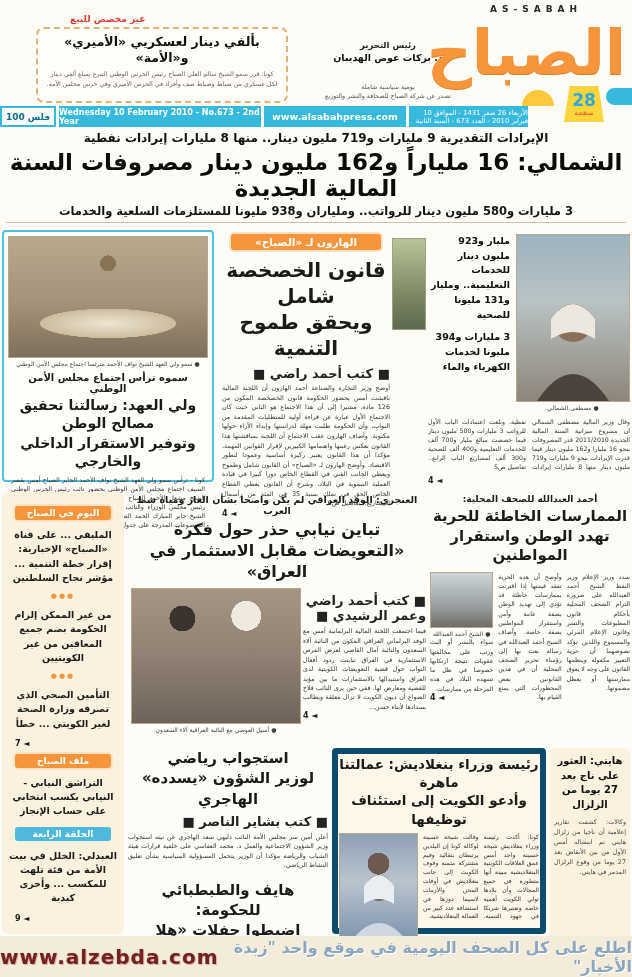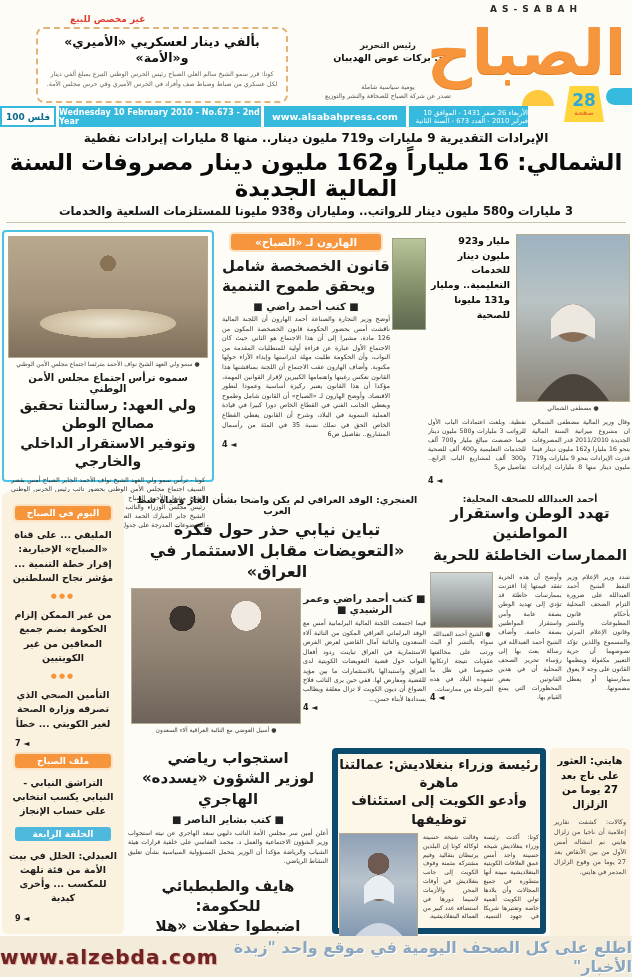--- a/index.html
+++ b/index.html
@@ -61,22 +61,22 @@
       linear-gradient(180deg,#b8a98e 0%,#a4927a 55%,#7d6f5b 100%); }
   .cp-kicker { font-size:10px; font-weight:bold; text-align:center; margin-top:4px; }
   .cp-headline { font-size:14px; font-weight:bold; text-align:center; line-height:1.3; margin-top:2px; }
   .cp-body { font-size:6.3px; color:#333; text-align:justify; line-height:1.45; margin-top:4px; padding:0 3px;}
 
   .priv-col { position:absolute; left:222px; top:234px; width:168px; }
   .pill { background:#f6953c; color:#fff; font-weight:bold; font-size:10.5px;
           text-align:center; border-radius:3px; padding:2px 6px; width:150px; margin:0 auto;
           box-shadow:0 0 0 2px #fbe2c4; }
   .pill-blue { background:#4fb8dd; box-shadow:none; }
-  .priv-headline { font-size:15px; font-weight:bold; text-align:left; line-height:1.3; margin-top:7px;}
-  .byline { font-size:10px; font-weight:bold; text-align:center; color:#222; margin:5px 0 3px; }
+  .priv-headline { font-size:20px; font-weight:bold; text-align:center; line-height:1.3; margin-top:7px;}
+  .byline { font-size:13px; font-weight:bold; text-align:right; color:#222; margin:5px 0 3px; }
   .priv-body { font-size:6.4px; color:#333; text-align:justify; line-height:1.5; }
   .money-photo { position:absolute; left:392px; top:238px; width:34px; height:92px;
                  background:linear-gradient(180deg,#b9c49a,#7e8a64 60%,#5d6850); border:1px solid #9aa37f;}
 
   .lead-cont { position:absolute; left:428px; top:234px; width:202px; }
   .lead-row { display:flex; gap:6px; }
   .highlights { width:82px; font-size:9.5px; font-weight:bold; line-height:1.55; text-align:right; color:#0d0d0d;}
   .hl2 { margin-top:8px; }
   .shamali-col { width:114px; }
   .shamali-photo { height:168px; background:linear-gradient(180deg,#9db3c0 0%,#b9c3c4 40%,#8d8579 100%); }
@@ -214,20 +214,21 @@
           <svg width="100" height="120" viewBox="0 0 100 120">
             <path d="M14 120 Q50 66 86 120 Z" fill="#4a443c"></path>
             <circle cx="50" cy="42" r="19" fill="#8a6f58"></circle>
             <path d="M28 38 Q50 8 72 38 L72 58 Q50 44 28 58 Z" fill="#ece8df"></path>
           </svg>
         </div>
         <div class="caption">● مصطفى الشمالي</div>
       </div>
       <div class="highlights">
         <div>مليار و923 مليون دينار للخدمات التعليمية.. ومليار و131 مليونا للصحية</div>
+        <div class="hl2">3 مليارات و394 مليونا لخدمات الكهرباء والماء</div>
       </div>
     </div>
     <div class="lead-body">وقال وزير المالية مصطفى الشمالي ان مشروع ميزانية السنة المالية الجديدة 2011/2010 قدر المصروفات بنحو 16 مليارا و162 مليون دينار فيما قدرت الإيرادات بنحو 9 مليارات و719 مليون دينار منها 8 مليارات إيرادات نفطية. وبلغت اعتمادات الباب الأول للرواتب 3 مليارات و580 مليون دينار فيما خصصت مبالغ مليار و700 ألف للخدمات التعليمية و400 ألف للصحية و300 ألف لمشاريع الباب الرابع.. تفاصيل ص5</div>
     <div class="more">4 ◄</div>
   </div>
 
   <div class="sidebar">
     <div class="pill sb-pill">اليوم في الصباح</div>
     <div class="sb-item">المليفي ... على قناة «الصباح» الإخبارية: إقرار خطة التنمية ... مؤشر نجاح السلطتين</div>
     <div class="sb-sep">●●●</div>
@@ -254,22 +255,22 @@
       </div>
       <div class="comp-photo-col">
         <div class="photo comp-photo"></div>
         <div class="caption">● أسيل العوضي مع النائبة العراقية آلاء السعدون</div>
       </div>
     </div>
   </div>
 
   <div class="free-col">
     <div class="free-kicker">أحمد العبدالله للصحف المحلية:</div>
+    <div class="free-headline">الممارسات الخاطئة للحرية</div>
     <div class="free-headline" style="margin-top:0">تهدد الوطن واستقرار المواطنين</div>
-    <div class="free-headline">الممارسات الخاطئة للحرية</div>
     <div class="free-row">
       <div class="free-body">شدد وزير الإعلام وزير النفط الشيخ أحمد العبدالله على ضرورة التزام الصحف المحلية بأحكام قانون المطبوعات والنشر وقانون الإعلام المرئي والمسموع واللذين تؤكد نصوصهما أن حرية التعبير مكفولة وينظمها القانون على وجه لا يعوق ممارستها أو يعطل مضمونها.</div>
       <div class="free-body">وأوضح أن هذه الحرية تفقد قيمتها إذا اقترنت بممارسات خاطئة قد تؤدي إلى تهديد الوطن بصفة عامة وأمن واستقرار المواطنين بصفة خاصة. وأضاف الشيخ أحمد العبدالله في رسالة بعث بها إلى رؤساء تحرير الصحف المحلية أن في هذين القانونين بعض المحظورات التي يمنع القيام بها.</div>
       <div style="width:64px">
         <div class="photo free-photo"></div>
         <div class="caption">● الشيخ أحمد العبدالله</div>
         <div class="free-body" style="width:auto">سواء بالنشر أو البث ورتب على مخالفتها عقوبات نتيجة ارتكابها خصوصا في ظل ما تشهده البلاد في هذه المرحلة من ممارسات.</div>
         <div class="more">4 ◄</div>
       </div>
     </div>

